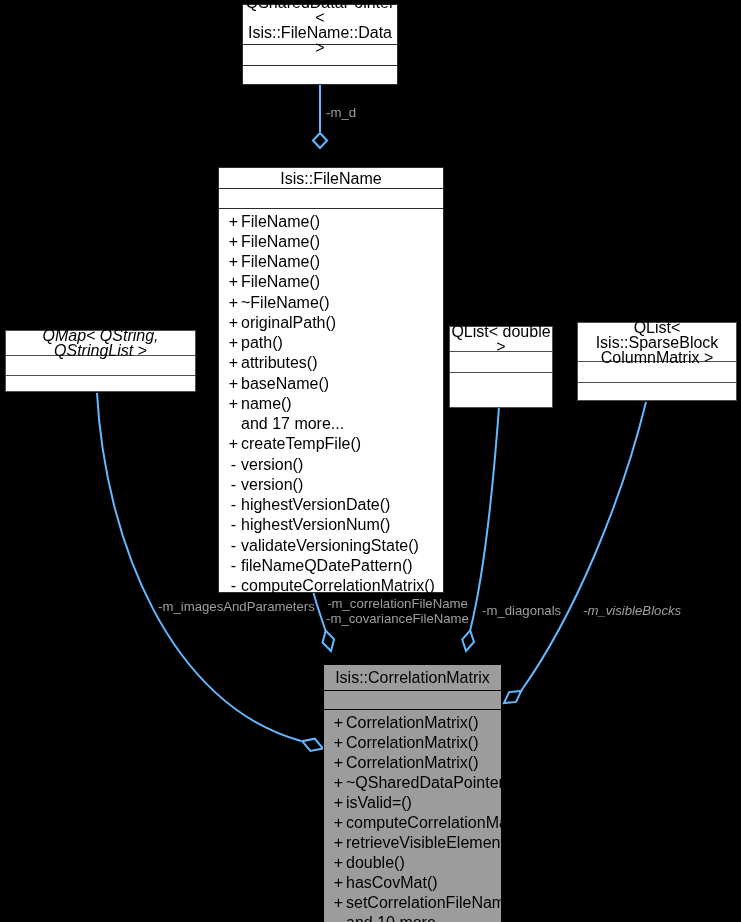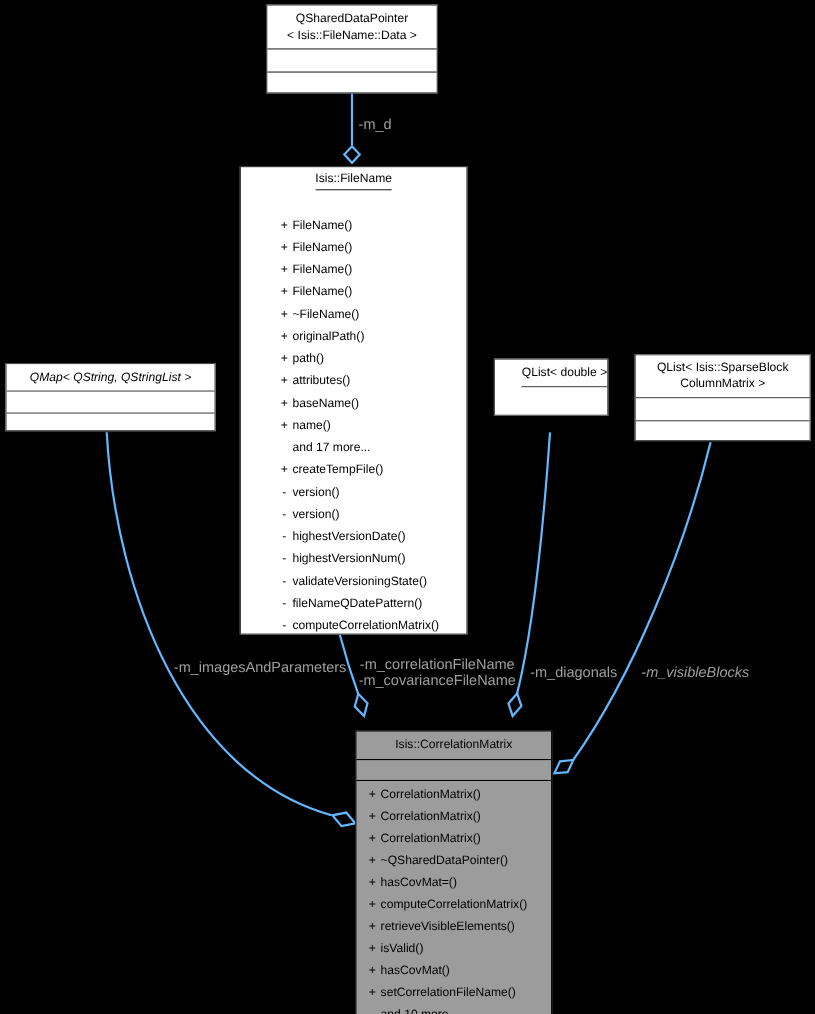--- a/index.html
+++ b/index.html
@@ -11,21 +11,21 @@
   }
   html,body{margin:0;padding:0;background:var(--background);}
   #canvas{position:relative;width:741px;height:922px;background:var(--background);
           font-family:"Liberation Sans","DejaVu Sans",sans-serif;overflow:hidden;}
   #edges{position:absolute;left:0;top:0;width:741px;height:922px;}
   #edges path{fill:none;stroke:var(--edge-color);stroke-width:2;}
   #edges polygon{fill:var(--background);stroke:var(--edge-color);stroke-width:2;}
 
   .uml-box{position:absolute;box-sizing:border-box;background:var(--node-fill);
            border:1px solid #2b2b2b;color:#000;display:flex;flex-direction:column;
-           font-size:11px;line-height:15px;}
+           font-size:16px;line-height:15px;}
   .uml-box.tmpl{border-color:#4d4d4d;}
   .uml-box.highlight{background:var(--highlight-fill);border-color:#000;margin-top:12px;}
   .uml-title{display:flex;flex-direction:column;align-items:center;justify-content:center;
              border-bottom:1px solid inherit;text-align:center;flex:0 0 auto;
              border-bottom:1px solid #2b2b2b;}
   .tmpl .uml-title{border-bottom-color:#4d4d4d;}
   .highlight .uml-title{border-bottom-color:#000;}
   .uml-comp{flex:0 0 auto;border-bottom:1px solid #2b2b2b;}
   .tmpl .uml-comp{border-bottom-color:#4d4d4d;}
   .highlight .uml-comp{border-bottom-color:#000;}
@@ -60,21 +60,21 @@
 
   <div class="uml-box" style="left:242px;top:4px;width:156px;height:81px;">
     <div class="uml-title" style="height:39px;">
       <span>QSharedDataPointer</span>
       <span>&lt; Isis::FileName::Data &gt;</span>
     </div>
     <div class="uml-comp" style="height:20px;"></div>
     <div class="uml-comp last"></div>
   </div>
 
-  <div class="uml-box" style="left:218px;top:151px;width:207px;height:426px;align-items:center;">
+  <div class="uml-box" style="left:218px;top:167px;width:226px;height:426px;">
     <div class="uml-title" style="height:20px;">
       <span>Isis::FileName</span>
     </div>
     <div class="uml-comp" style="height:19px;"></div>
     <div class="uml-members">
 
         <div class="m-row" style="height: 20.26px;">
           <span class="m-sign">+</span>
           <span class="m-text">FileName()</span>
         </div>
@@ -172,21 +172,21 @@
   </div>
 
   <div class="uml-box tmpl" style="left:5px;top:330px;width:191px;height:62px;">
     <div class="uml-title" style="height:24px;font-style:italic;">
       <span>QMap&lt; QString, QStringList &gt;</span>
     </div>
     <div class="uml-comp" style="height:19px;"></div>
     <div class="uml-comp last"></div>
   </div>
 
-  <div class="uml-box tmpl" style="left:449px;top:326px;width:104px;height:52px;align-items:flex-end;">
+  <div class="uml-box tmpl" style="left:449px;top:326px;width:104px;height:82px;">
     <div class="uml-title" style="height:24px;">
       <span>QList&lt; double &gt;</span>
     </div>
     <div class="uml-comp" style="height:20px;"></div>
     <div class="uml-comp last"></div>
   </div>
 
   <div class="uml-box tmpl" style="left:577px;top:322px;width:160px;height:79px;justify-content:flex-end;">
     <div class="uml-title" style="height:38px;">
       <span>QList&lt; Isis::SparseBlock</span>
@@ -218,36 +218,36 @@
           <span class="m-text">CorrelationMatrix()</span>
         </div>
 
         <div class="m-row" style="height: 20.1px;">
           <span class="m-sign">+</span>
           <span class="m-text">~QSharedDataPointer()</span>
         </div>
 
         <div class="m-row" style="height: 20.1px;">
           <span class="m-sign">+</span>
-          <span class="m-text">hasCovMat=()</span>
+          <span class="m-text">isValid=()</span>
         </div>
 
         <div class="m-row" style="height: 20.1px;">
           <span class="m-sign">+</span>
           <span class="m-text">computeCorrelationMatrix()</span>
         </div>
 
         <div class="m-row" style="height: 20.1px;">
           <span class="m-sign">+</span>
           <span class="m-text">retrieveVisibleElements()</span>
         </div>
 
         <div class="m-row" style="height: 20.1px;">
           <span class="m-sign">+</span>
-          <span class="m-text">isValid()</span>
+          <span class="m-text">double()</span>
         </div>
 
         <div class="m-row" style="height: 20.1px;">
           <span class="m-sign">+</span>
           <span class="m-text">hasCovMat()</span>
         </div>
 
         <div class="m-row" style="height: 20.1px;">
           <span class="m-sign">+</span>
           <span class="m-text">setCorrelationFileName()</span>

